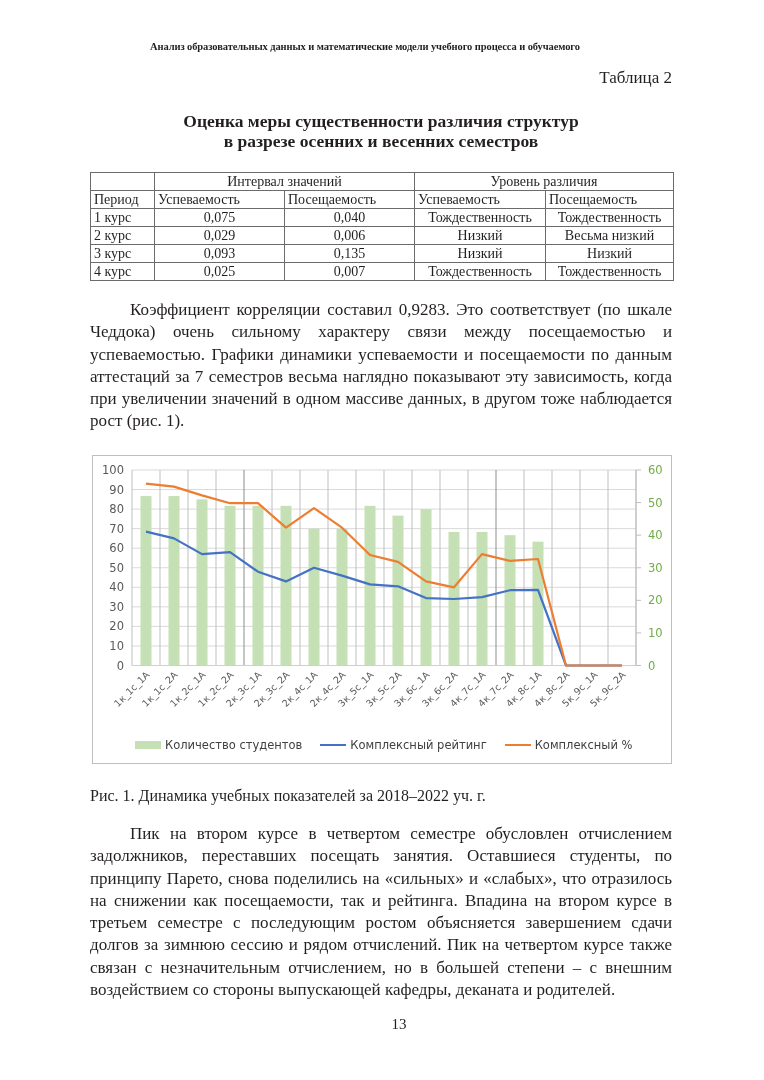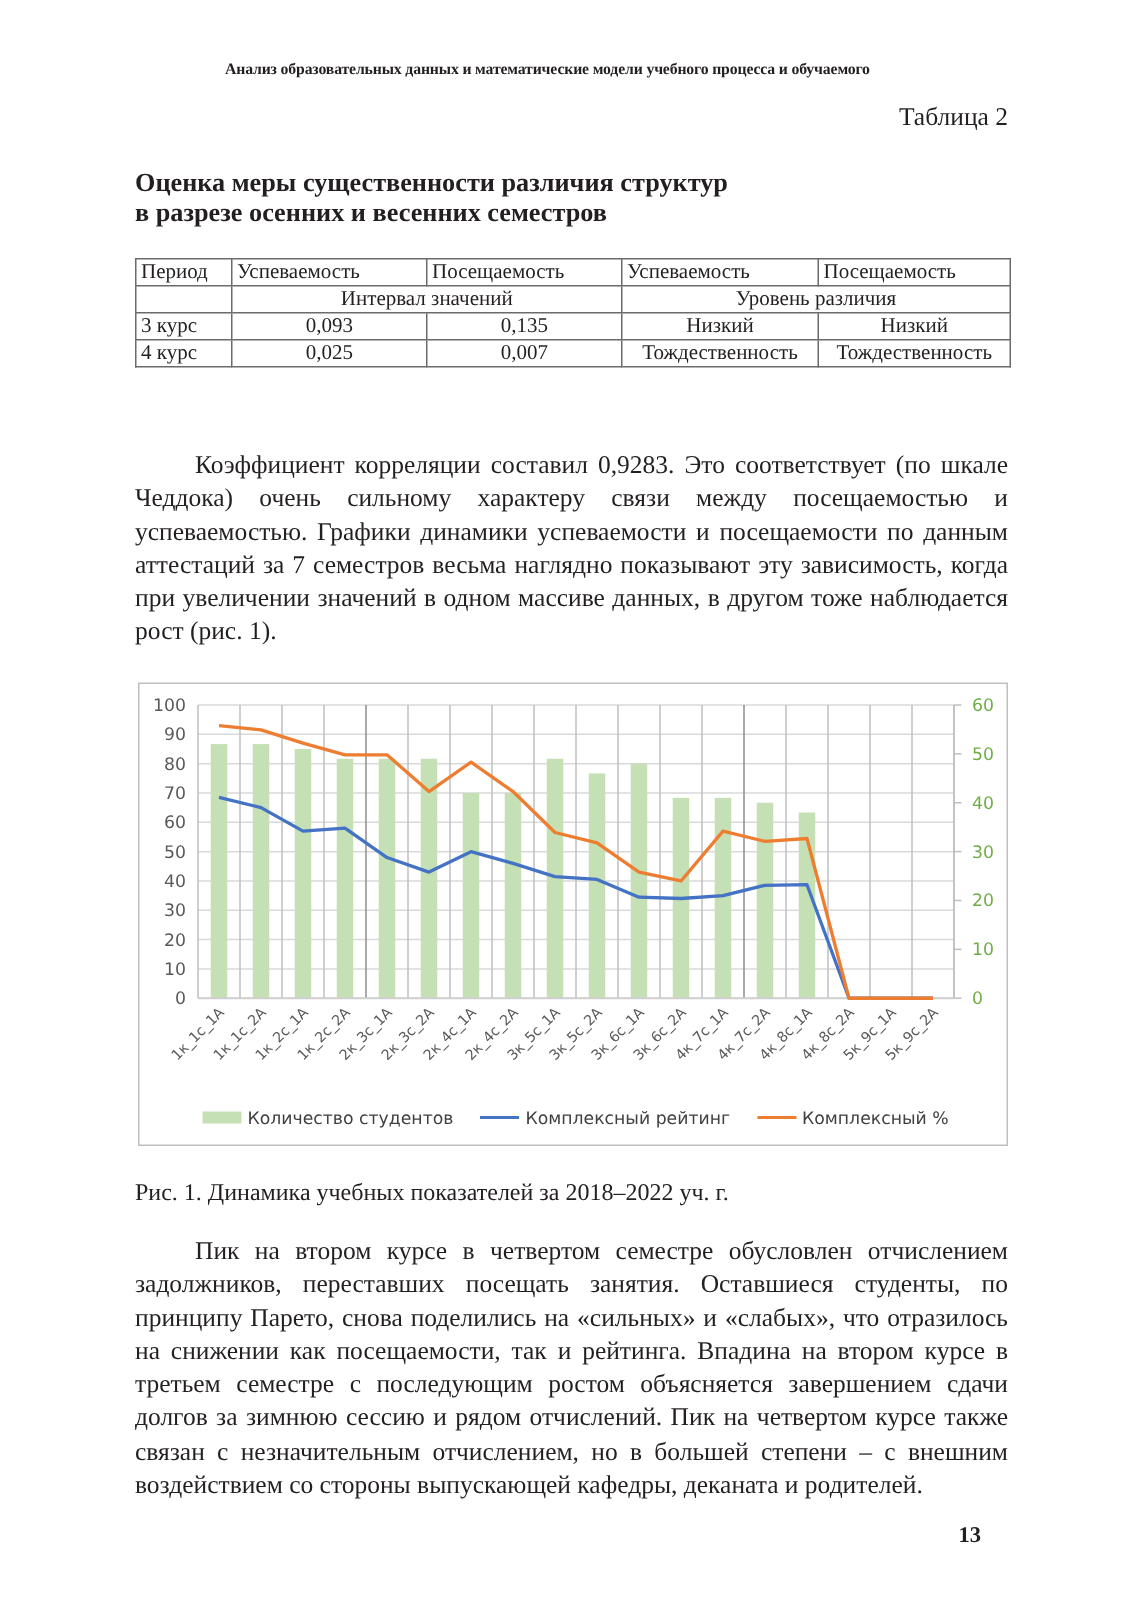--- a/index.html
+++ b/index.html
@@ -2,33 +2,33 @@
 <html><head>
 <meta charset="utf-8">
 <style>
   html, body { margin: 0; padding: 0; background: #ffffff; }
   body { width: 764px; height: 1080px; position: relative; overflow: hidden;
          font-family: "Liberation Serif", "DejaVu Serif", serif; color: #231f20; }
   .abs { position: absolute; }
   .running-head { left: 150px; top: 41px; width: 522px; 
         font-size: 10.5px; font-weight: bold; letter-spacing: -0.1px; }
   .table-label { left: 560px; top: 68px; width: 112px; text-align: right; font-size: 17px; }
-  .table-title { left: 90px; top: 111px; width: 582px; text-align: left;
+  .table-title { left: 90px; top: 111px; width: 582px; text-align: center;
         font-size: 17.5px; font-weight: bold; line-height: 20px; }
   table.data { position: absolute; left: 90px; top: 172px; border-collapse: collapse;
         font-size: 14px; line-height: 17px; }
   table.data td { border: 1px solid #6b6b6b; padding: 0 3px; height: 17px; white-space: nowrap; }
   table.data td.c { text-align: center; }
   table.data td.l { text-align: left; }
   .para { left: 90px; width: 582px; font-size: 17px; line-height: 22.3px; text-align: justify; }
   .para .indent { display: inline-block; width: 40px; }
   .chart-frame { left: 92px; top: 455px; width: 580px; height: 309px;
         border: 1px solid #bfbfbf; box-sizing: border-box; }
   .caption { left: 90px; top: 787px; width: 582px; text-align: left; font-size: 16px; }
-  .page-num { left: 72px; top: 1016px; width: 582px; text-align: right; font-size: 15px; font-weight: bold; }
+  .page-num { left: 108px; top: 1016px; width: 582px; text-align: center; font-size: 15px; }
   .legend { left: 135px; top: 736px; width: 520px; height: 18px;
         font-family: "DejaVu Sans", "Liberation Sans", sans-serif; font-size: 11.5px; color: #404040;
         display: flex; align-items: center; gap: 18px; }
   .legend .item { display: flex; align-items: center; gap: 4px; }
   .legend .sw-bar { width: 26px; height: 8px; background: #c5e0b4; }
   .legend .sw-line { width: 26px; height: 2px; }
   svg text { font-family: "DejaVu Sans", "Liberation Sans", sans-serif; }
 </style>
 </head>
 <body>
@@ -36,30 +36,44 @@
 <div class="abs running-head">Анализ образовательных данных и математические модели учебного процесса и обучаемого</div>
 <div class="abs table-label">Таблица 2</div>
 <div class="abs table-title">
   <div>Оценка меры существенности различия структур</div>
   <div>в разрезе осенних и весенних семестров</div>
 </div>
 
 <table class="data">
   <tbody>
       <tr>
+    <td style="width:57px"></td>
+    <td class="c" colspan="2">Интервал значений</td>
+    <td class="c" colspan="2">Уровень различия</td>
+  </tr>
+  <tr>
     <td class="l" style="width:57px">Период</td>
     <td class="l" style="width:123px">Успеваемость</td>
     <td class="l" style="width:123px">Посещаемость</td>
     <td class="l" style="width:124px">Успеваемость</td>
     <td class="l" style="width:121px">Посещаемость</td>
   </tr>
   <tr>
-    <td style="width:57px"></td>
-    <td class="c" colspan="2">Интервал значений</td>
-    <td class="c" colspan="2">Уровень различия</td>
+    <td class="l">1 курс</td>
+    <td class="c">0,075</td>
+    <td class="c">0,040</td>
+    <td class="c">Тождественность</td>
+    <td class="c">Тождественность</td>
+  </tr>
+  <tr>
+    <td class="l">2 курс</td>
+    <td class="c">0,029</td>
+    <td class="c">0,006</td>
+    <td class="c">Низкий</td>
+    <td class="c">Весьма низкий</td>
   </tr>
   <tr>
     <td class="l">3 курс</td>
     <td class="c">0,093</td>
     <td class="c">0,135</td>
     <td class="c">Низкий</td>
     <td class="c">Низкий</td>
   </tr>
   <tr>
     <td class="l">4 курс</td>

